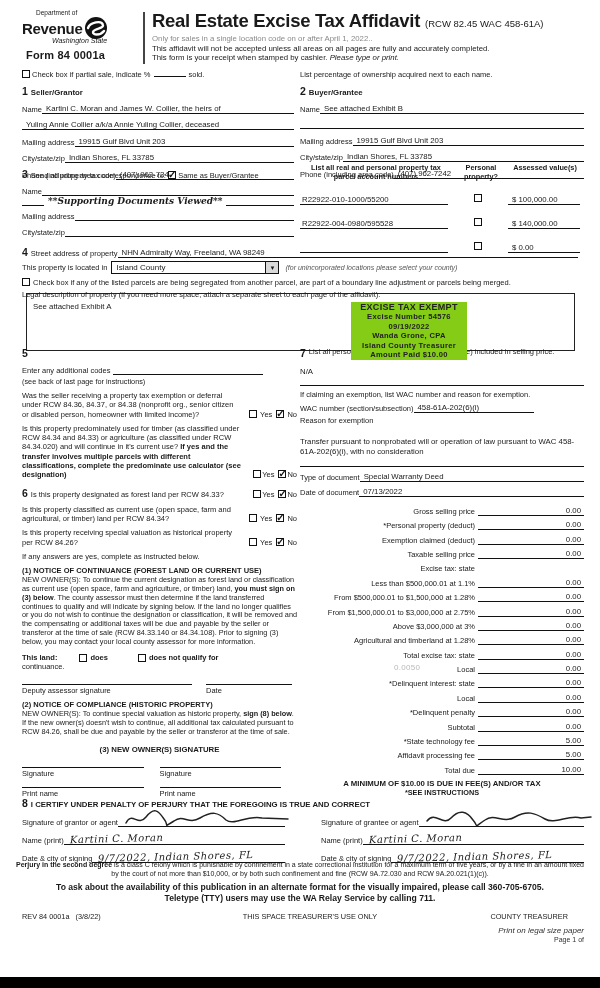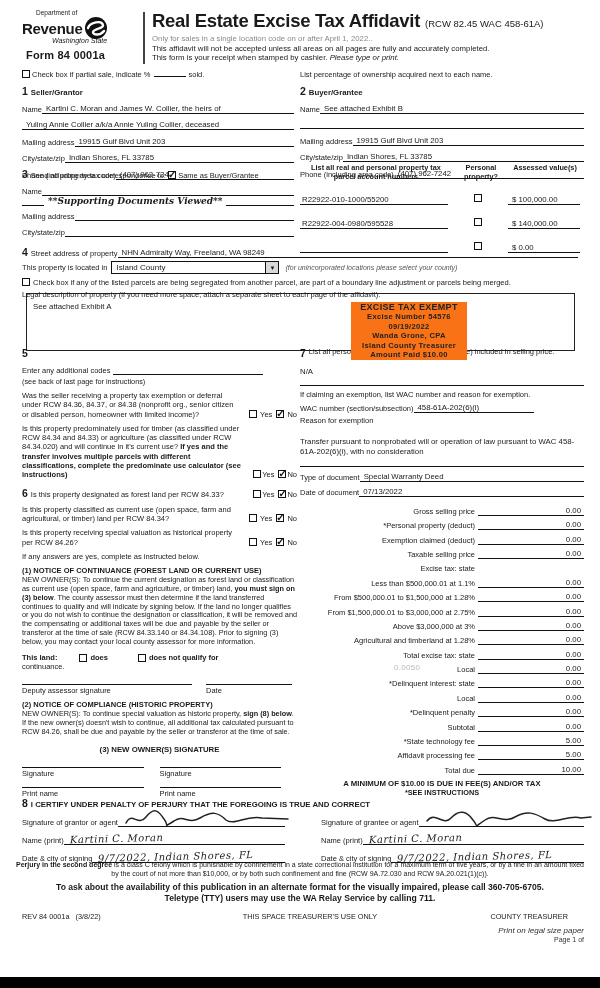--- a/index.html
+++ b/index.html
@@ -69,21 +69,21 @@
   .dd { display:inline-flex; align-items:stretch; border:1.6px solid #111; background:#fff; }
   .ddtext { font-size:8px; padding:1px 4px; white-space:nowrap; flex:1; }
   .ddbtn { width:13px; border-left:1.6px solid #111; background:#d9d9d9; display:flex; align-items:center; justify-content:center; font-size:6px; }
   .county-note { font-style:italic; color:#555; font-size:7px; margin-left:6px; }
   .s4row3 { margin-top:4px; display:flex; align-items:flex-start; }
   .s4row3 .cb { margin-right:3px; margin-top:0; }
   .s4row4 { margin-top:3px; }
   .legalbox { left:26px; top:293px; width:549px; height:58px; border:1.5px solid #222; z-index:1; font-size:7.8px; padding:8px 6px; }
 
   
-  .stamp { left:351px; top:302px; width:116px; background:#f97316; z-index:6; text-align:center;
+  .stamp { left:351px; top:302px; width:116px; background:#84cc16; z-index:6; text-align:center;
            color:#222; letter-spacing:0.3px; }
   .stamp .s1 { font-weight:bold; font-size:9px; }
   .stamp .sln { font-size:7.6px; font-weight:600; line-height:1.26; }
 
   
   .leftcol { left:22px; top:347px; width:275px; font-size:7.5px; z-index:2; }
   .ddrow5 { display:flex; align-items:center; }
   .dd5 { width:228px; margin-left:27px; }
   .codesrow { display:flex; align-items:flex-end; margin-top:7px; }
   .codesrow .line { flex:1; margin-left:3px; max-width:150px; }
@@ -330,21 +330,21 @@
       <span class="line"></span>
     </div>
     <div class="codesnote">(see back of last page for instructions)</div>
 
     <div class="qrow">
       <span class="qtext">Was the seller receiving a property tax exemption or deferral under RCW 84.36, 84.37, or 84.38 (nonprofit org., senior citizen or disabled person, homeowner with limited income)?</span>
       <span class="yesno"><span class="cb"></span> <span>Yes</span><span class="cb checked"></span> <span>No</span></span>
     </div>
 
     <div class="qrow">
-      <span class="qtext"><span>Is this property predominately used for timber (as classified under RCW 84.34 and 84.33) or agriculture (as classified under RCW 84.34.020) and will continue in it's current use? </span><span class="b">If yes and the transfer involves multiple parcels with different classifications, complete the predominate use calculator (see instructions)</span></span>
+      <span class="qtext"><span>Is this property predominately used for timber (as classified under RCW 84.34 and 84.33) or agriculture (as classified under RCW 84.34.020) and will continue in it's current use? </span><span class="b">If yes and the transfer involves multiple parcels with different classifications, complete the predominate use calculator (see designation)</span></span>
       <span class="yesno"><span class="cb"></span><span>Yes</span><span class="cb checked"></span><span>No</span></span>
     </div>
 
     <div class="qrow" style="margin-top:7px;">
       <span class="qtext"><span class="secnum">6</span><span>Is this property designated as forest land per RCW 84.33?</span></span>
       <span class="yesno"><span class="cb"></span><span>Yes</span><span class="cb checked"></span><span>No</span></span>
     </div>
 
     <div class="qrow">
       <span class="qtext">Is this property classified as current use (open space, farm and agricultural, or timber) land per RCW 84.34?</span>

